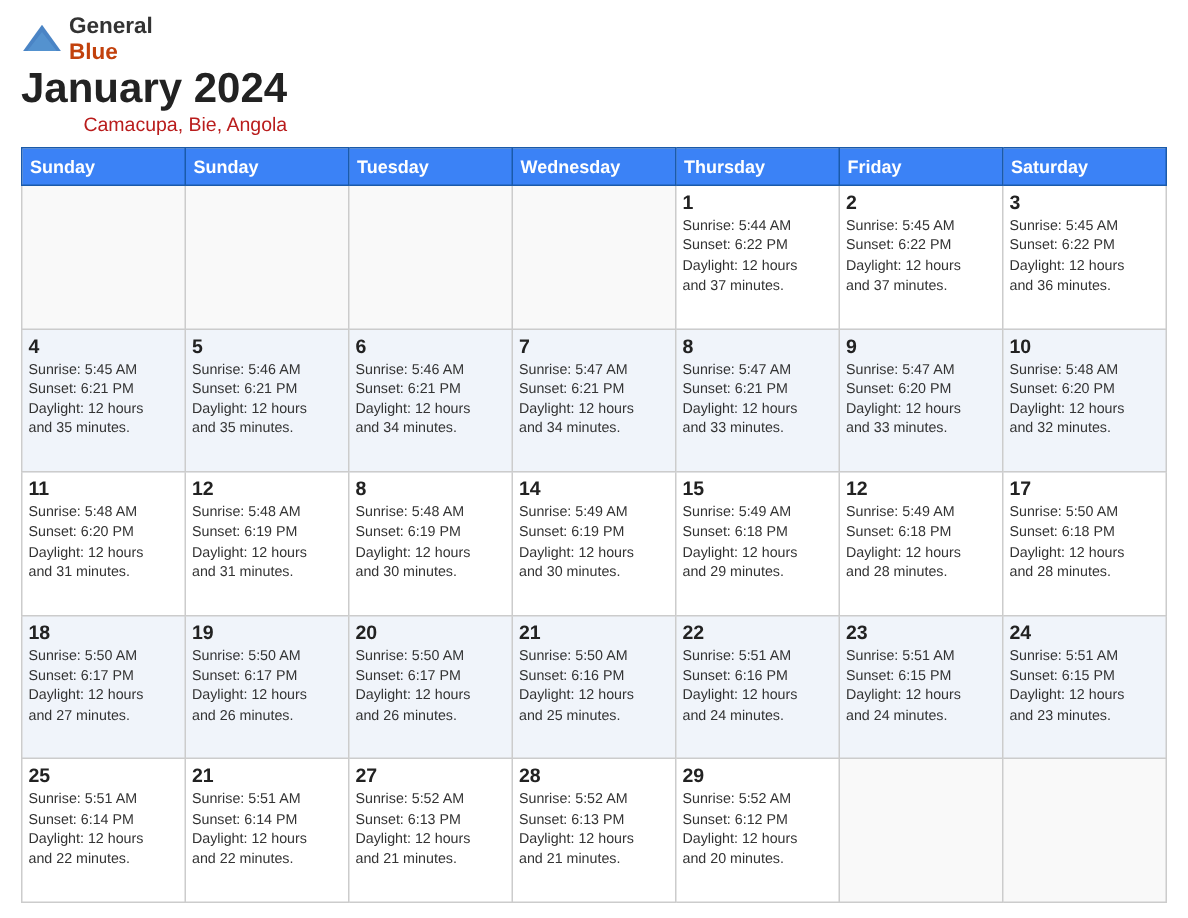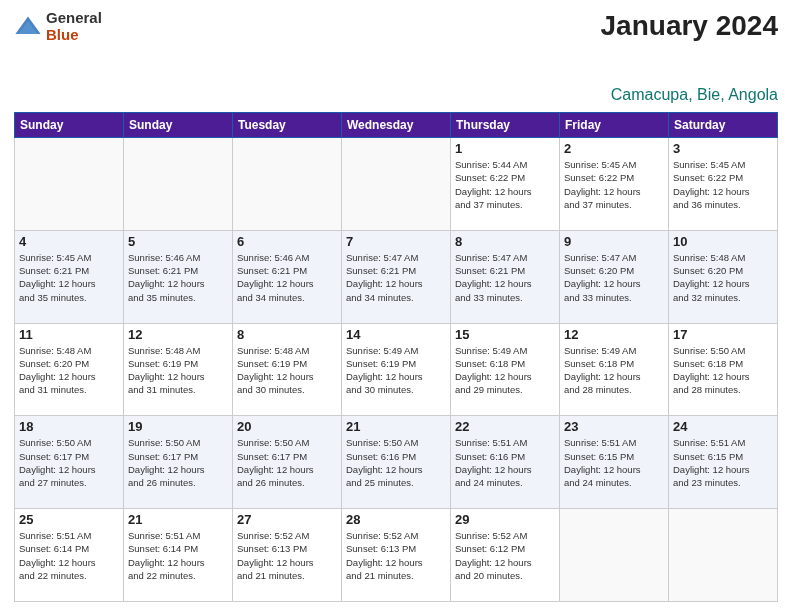--- a/index.html
+++ b/index.html
@@ -16,20 +16,21 @@
       height: 612px;
       display: flex;
       flex-direction: column;
       padding: 10px 14px 10px 14px;
     }
     .header {
       display: flex;
       justify-content: space-between;
       align-items: flex-start;
       margin-bottom: 8px;
+      flex-direction: column;
     }
     .logo {
       display: flex;
       align-items: center;
       gap: 4px;
     }
     .logo-text {
       font-size: 15px;
       font-weight: bold;
       line-height: 1.1;
@@ -42,32 +43,31 @@
     }
     .title-block {
       text-align: right;
     }
     .title-block .month-year {
       font-size: 28px;
       font-weight: bold;
       color: #222;
     }
     .title-block .location {
-      font-size: 16px;
-      color: #0f766e;
-      margin-top: 44px;
+      font-size: 13px;
+      color: #b91c1c;
     }
     .calendar {
       flex: 1;
       border-collapse: collapse;
       width: 100%;
       border: 1px solid #aaa;
     }
     .calendar th {
-      background-color: #4c1d95;
+      background-color: #3b82f6;
       color: #fff;
       text-align: left;
       padding: 5px 5px;
       font-size: 12px;
       font-weight: bold;
       border: 1px solid #1a5aaa;
     }
     .calendar td {
       border: 1px solid #ccc;
       vertical-align: top;

